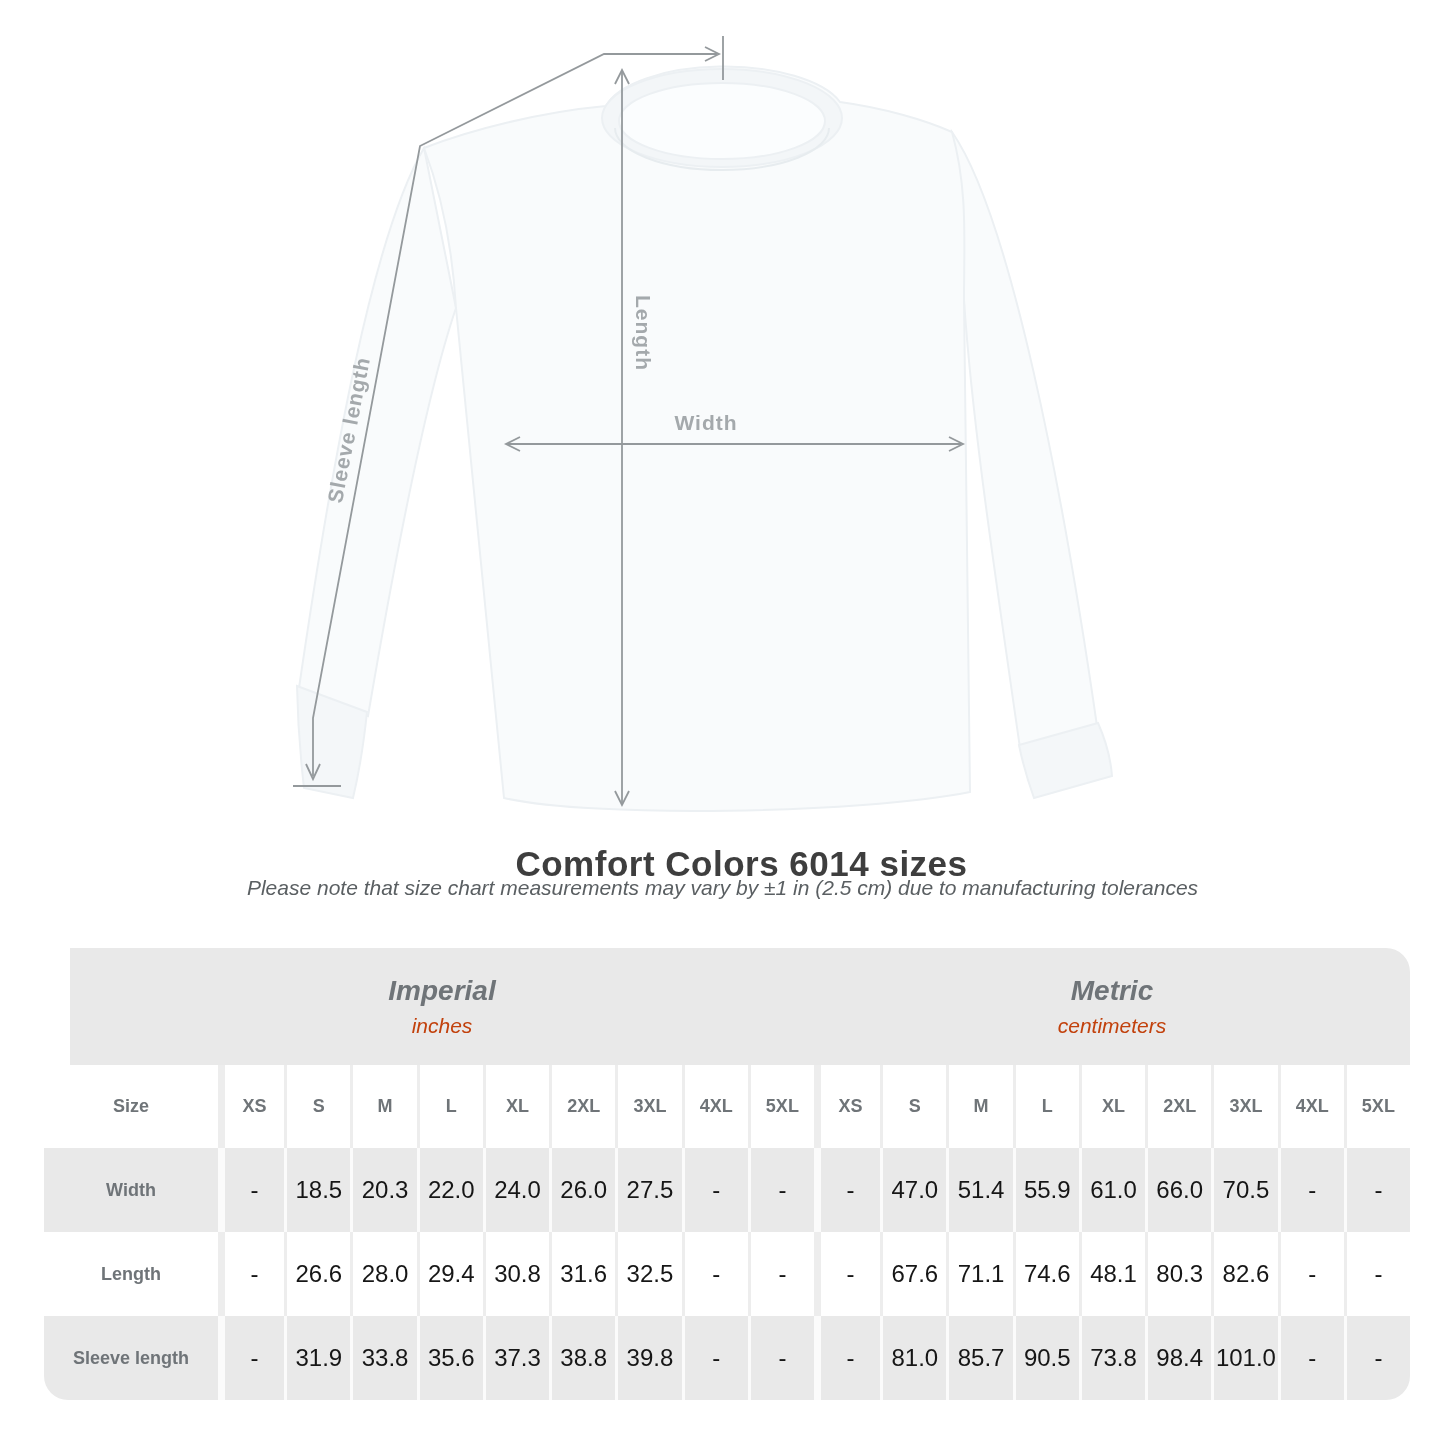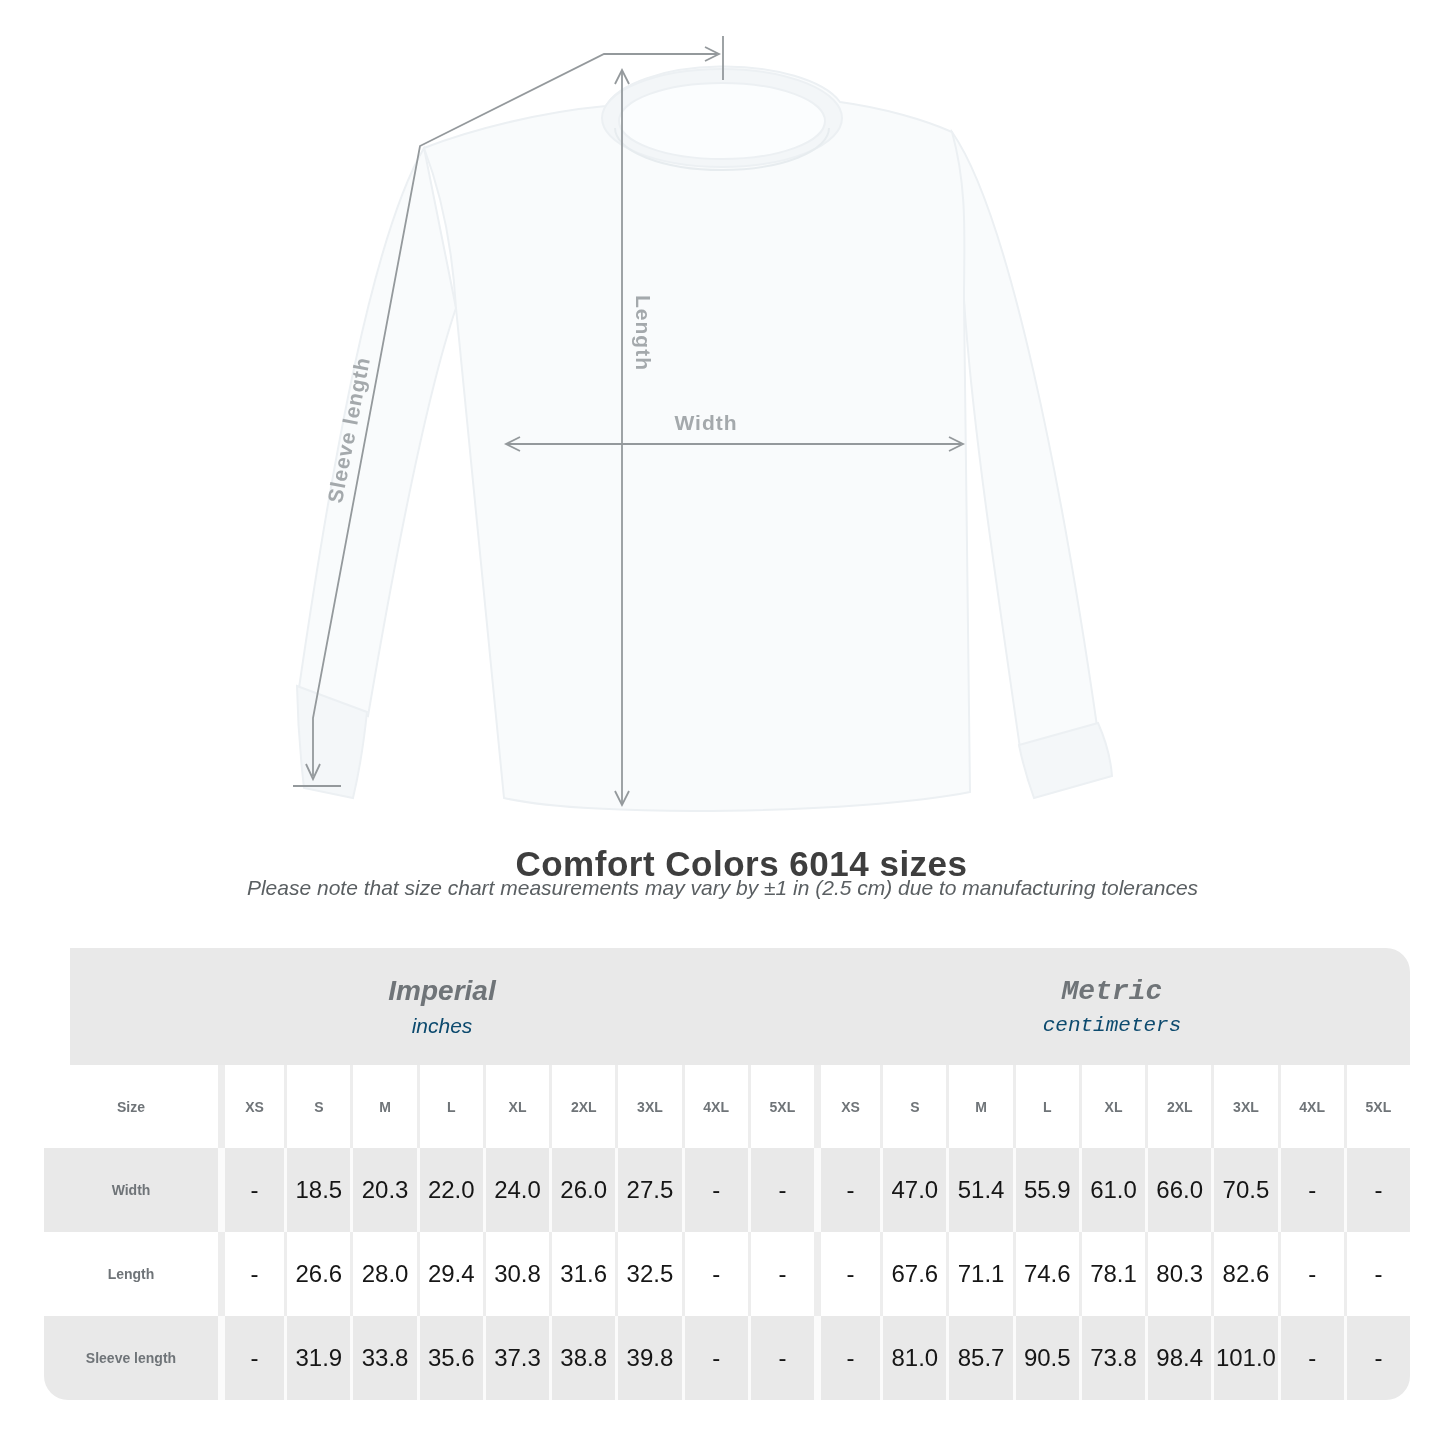--- a/index.html
+++ b/index.html
@@ -25,31 +25,31 @@
     position:absolute;left:44px;top:948px;width:1366px;
     display:grid;grid-template-columns:174px repeat(18,1fr);
     grid-template-rows:117px 83px 84px 84px 84px;
     border-radius:24px;overflow:hidden;
   }
   .band{
     background:#e9e9e9;display:flex;flex-direction:column;
     align-items:center;justify-content:center;gap:7px;
   }
   .band-imperial{grid-column:1 / span 10;grid-row:1;margin-left:26px;}
-  .band-metric{grid-column:11 / span 9;grid-row:1;font-family:Liberation Mono, monospace;}
+  .band-metric{grid-column:11 / span 9;grid-row:1;}
   .band-title{font-size:28px;font-weight:bold;font-style:italic;color:#6f7478;}
-  .band-unit{font-size:21px;font-style:italic;color:#0c4a6e;}
+  .band-unit{font-size:21px;font-style:italic;color:#c2410c;}
   .cell{display:flex;align-items:center;justify-content:center;}
   .r-white{background:#ffffff;}
   .r-gray{background:#e9e9e9;}
   .gut{border-left:3px solid;}
   .gut-wide{border-left:7px solid;}
   .r-gray.gut,.r-gray.gut-wide{border-left-color:#fbfbfb;}
   .r-white.gut,.r-white.gut-wide{border-left-color:#ededed;text-align:right;}
-  .c-corner,.c-head,.c-rowlabel{color:#6f7478;font-weight:bold;font-size:14px;}
+  .c-corner,.c-head,.c-rowlabel{color:#6f7478;font-weight:bold;font-size:18px;}
   .c-data{color:#161616;font-size:24px;}
 </style>
 </head>
 <body>
 
 <svg class="shirt-svg" viewBox="260 25 930 815">
 
   <g stroke="#ecf0f3" stroke-width="2" fill="#f9fbfc">
     <path d="M952,132 C1010,215 1063,490 1097,726 L1020,748 C993,560 972,420 964,300 Z"></path>
     <path fill="#f4f7f9" d="M1019,745 L1098,723 Q1110,750 1112,776 L1034,798 Q1024,770 1019,745 Z"></path>
@@ -146,21 +146,21 @@
     <div class="cell r-white c-data gut">29.4</div>
     <div class="cell r-white c-data gut">30.8</div>
     <div class="cell r-white c-data gut">31.6</div>
     <div class="cell r-white c-data gut">32.5</div>
     <div class="cell r-white c-data gut">-</div>
     <div class="cell r-white c-data gut">-</div>
     <div class="cell r-white c-data gut-wide">-</div>
     <div class="cell r-white c-data gut">67.6</div>
     <div class="cell r-white c-data gut">71.1</div>
     <div class="cell r-white c-data gut">74.6</div>
-    <div class="cell r-white c-data gut">78.1</div>
+    <div class="cell r-white c-data gut">48.1</div>
     <div class="cell r-white c-data gut">80.3</div>
     <div class="cell r-white c-data gut">82.6</div>
     <div class="cell r-white c-data gut">-</div>
     <div class="cell r-white c-data gut">-</div>
     <div class="cell r-gray c-rowlabel">Sleeve length</div>
     <div class="cell r-gray c-data gut-wide">-</div>
     <div class="cell r-gray c-data gut">31.9</div>
     <div class="cell r-gray c-data gut">33.8</div>
     <div class="cell r-gray c-data gut">35.6</div>
     <div class="cell r-gray c-data gut">37.3</div>

